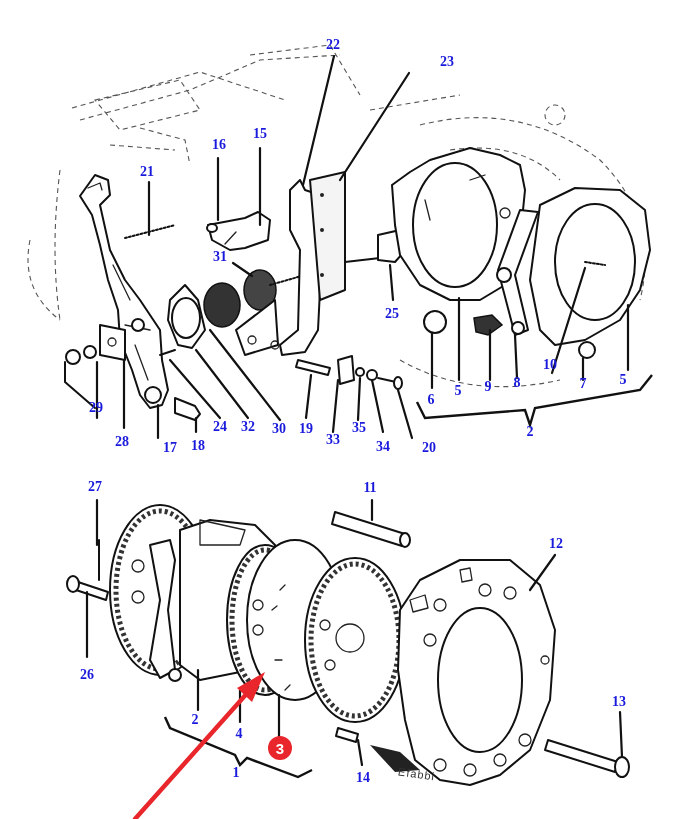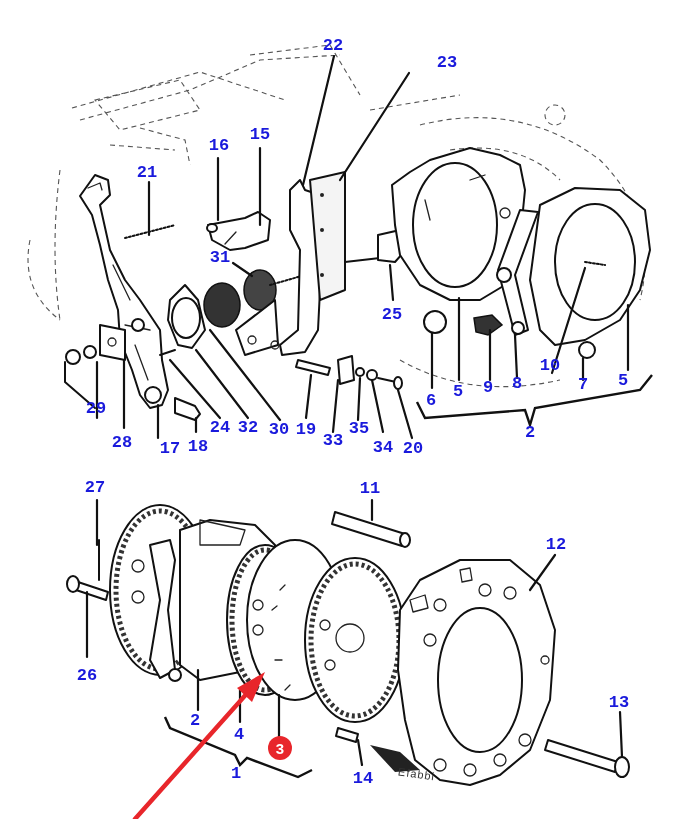--- a/index.html
+++ b/index.html
@@ -1,18 +1,18 @@
 <!DOCTYPE html>
 <html><head>
 <meta charset="utf-8">
 <style>
   html, body { margin: 0; padding: 0; background: #ffffff; }
   body { width: 690px; height: 819px; overflow: hidden; position: relative; font-family: "Liberation Sans", sans-serif; }
   #diagram { position: absolute; left: 0; top: 0; width: 690px; height: 819px; }
-  .callout { position: absolute; font-family: Liberation Mono, monospace; font-weight: bold; font-size: 17px; line-height: 1; transform: translate(-50%, -50%); white-space: nowrap; cursor: pointer; }
+  .callout { position: absolute; font-family: Liberation Serif, serif; font-weight: bold; font-size: 14px; line-height: 1; transform: translate(-50%, -50%); white-space: nowrap; cursor: pointer; }
   .badge { position: absolute; width: 24px; height: 24px; border-radius: 50%; transform: translate(-50%, -50%); display: flex; align-items: center; justify-content: center; font-family: "Liberation Sans", sans-serif; font-weight: bold; font-size: 15px; color: #ffffff; cursor: pointer; }
   .ink { fill: none; stroke: #111; stroke-width: 2; stroke-linecap: round; stroke-linejoin: round; }
   .ink-thin { fill: none; stroke: #222; stroke-width: 1.3; stroke-linecap: round; stroke-linejoin: round; }
   .ink-dash { fill: none; stroke: #555; stroke-width: 1.1; stroke-dasharray: 5 4; }
   .fillw { fill: #fff; stroke: #111; stroke-width: 2; stroke-linejoin: round; }
   .fillk { fill: #222; stroke: #111; stroke-width: 1.5; }
   .leader { stroke: #111; stroke-width: 2.2; fill: none; stroke-linecap: round; }
   .brace { stroke: #111; stroke-width: 2.4; fill: none; stroke-linejoin: miter; }
   .hatch { fill: none; stroke: #333; stroke-width: 5; stroke-dasharray: 3 3; }
 </style>
@@ -257,21 +257,21 @@
 <div class="callout" style="left:122px;top:442px;color:#1a1adc;">28</div>
 <div class="callout" style="left:170px;top:448px;color:#1a1adc;">17</div>
 <div class="callout" style="left:198px;top:446px;color:#1a1adc;">18</div>
 <div class="callout" style="left:220px;top:427px;color:#1a1adc;">24</div>
 <div class="callout" style="left:248px;top:427px;color:#1a1adc;">32</div>
 <div class="callout" style="left:279px;top:429px;color:#1a1adc;">30</div>
 <div class="callout" style="left:306px;top:429px;color:#1a1adc;">19</div>
 <div class="callout" style="left:333px;top:440px;color:#1a1adc;">33</div>
 <div class="callout" style="left:359px;top:428px;color:#1a1adc;">35</div>
 <div class="callout" style="left:383px;top:447px;color:#1a1adc;">34</div>
-<div class="callout" style="left:413px;top:448px;color:#1a1adc;">20</div>
+<div class="callout" style="left:429px;top:448px;color:#1a1adc;">20</div>
 <div class="callout" style="left:95px;top:487px;color:#1a1adc;">27</div>
 <div class="callout" style="left:87px;top:675px;color:#1a1adc;">26</div>
 <div class="callout" style="left:370px;top:488px;color:#1a1adc;">11</div>
 <div class="callout" style="left:556px;top:544px;color:#1a1adc;">12</div>
 <div class="callout" style="left:619px;top:702px;color:#1a1adc;">13</div>
 <div class="callout" style="left:195px;top:720px;color:#1a1adc;">2</div>
 <div class="callout" style="left:239px;top:734px;color:#1a1adc;">4</div>
 <div class="callout" style="left:236px;top:773px;color:#1a1adc;">1</div>
 <div class="callout" style="left:363px;top:778px;color:#1a1adc;">14</div>
 

